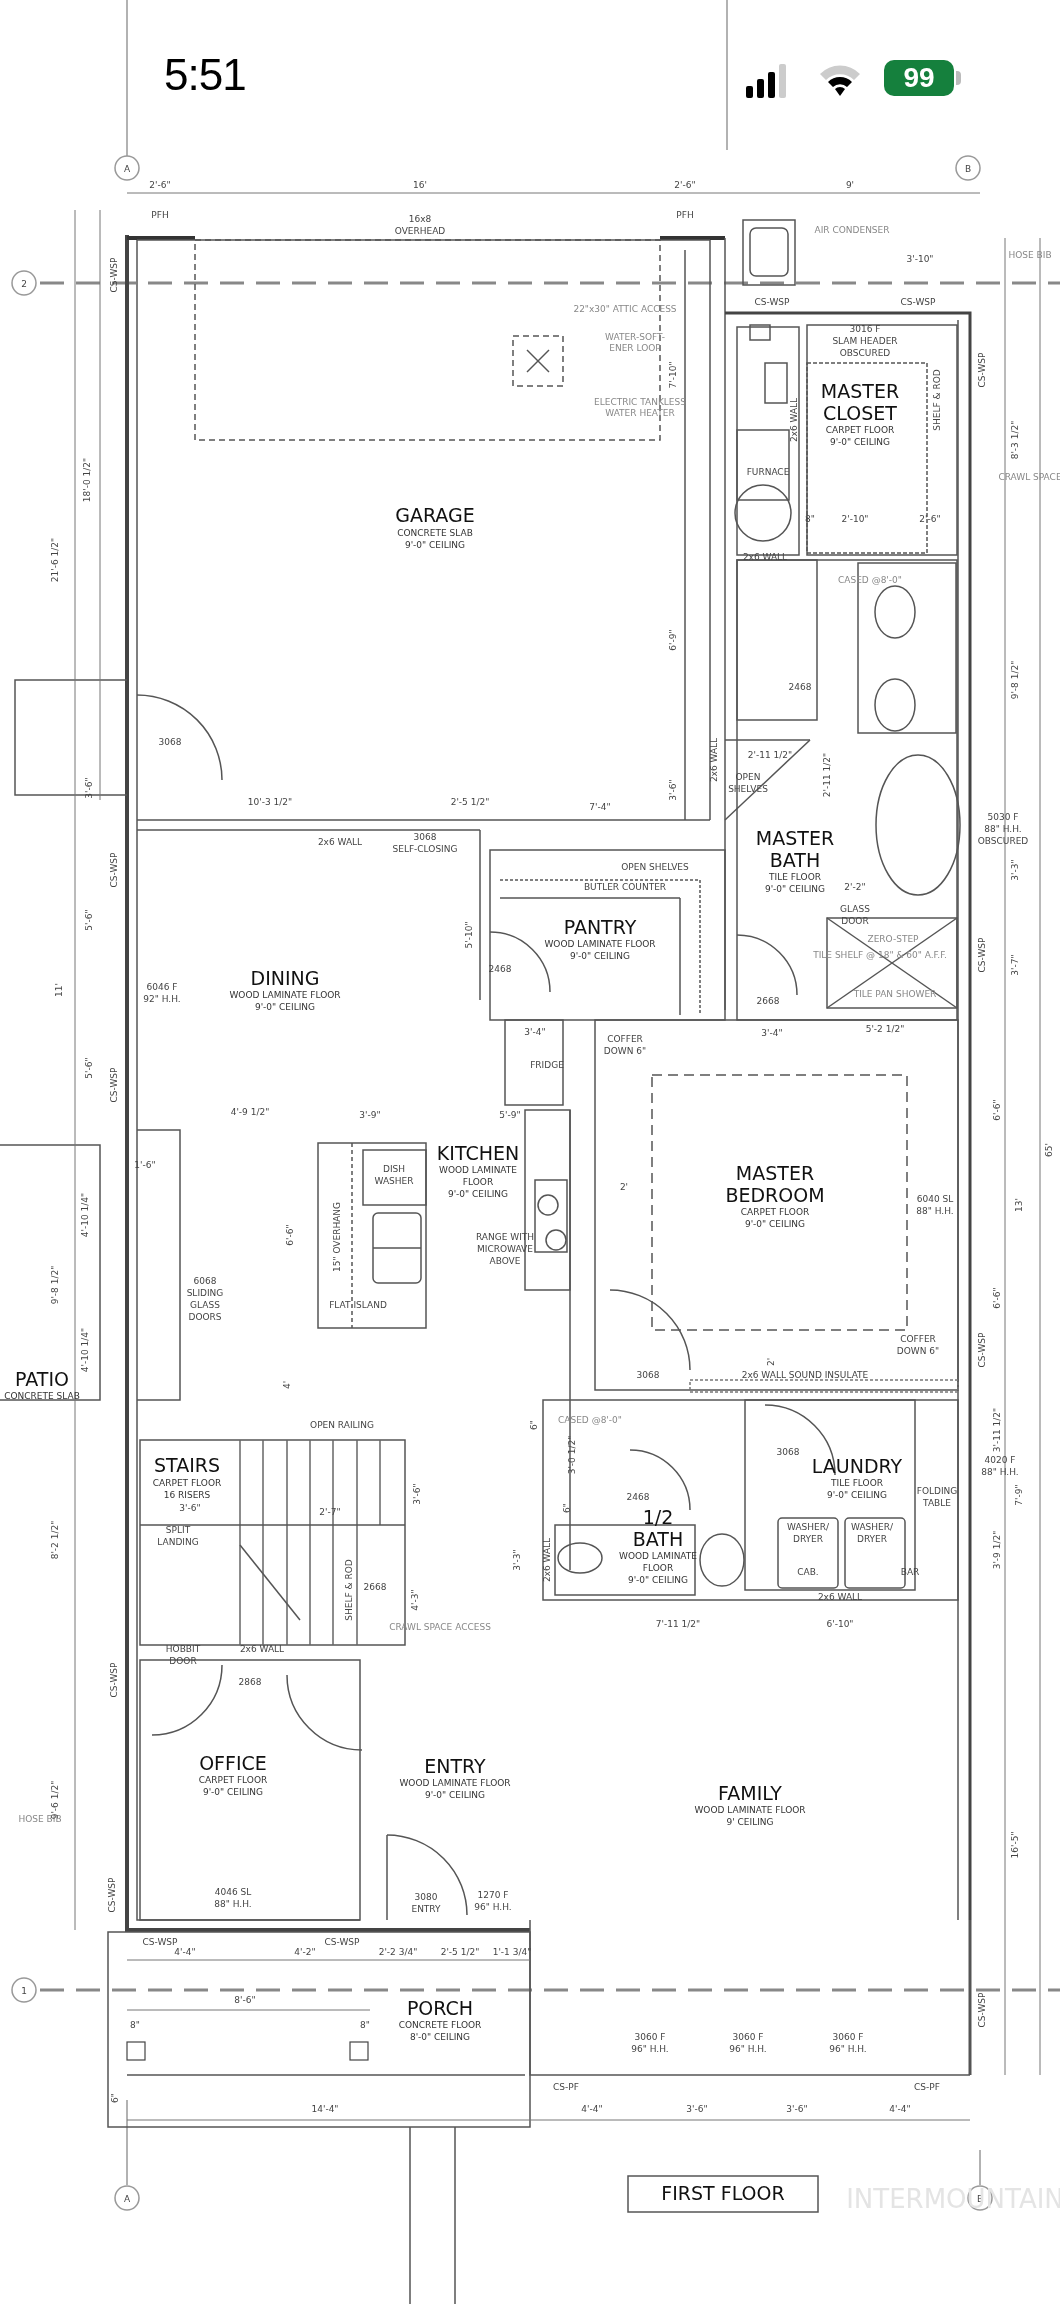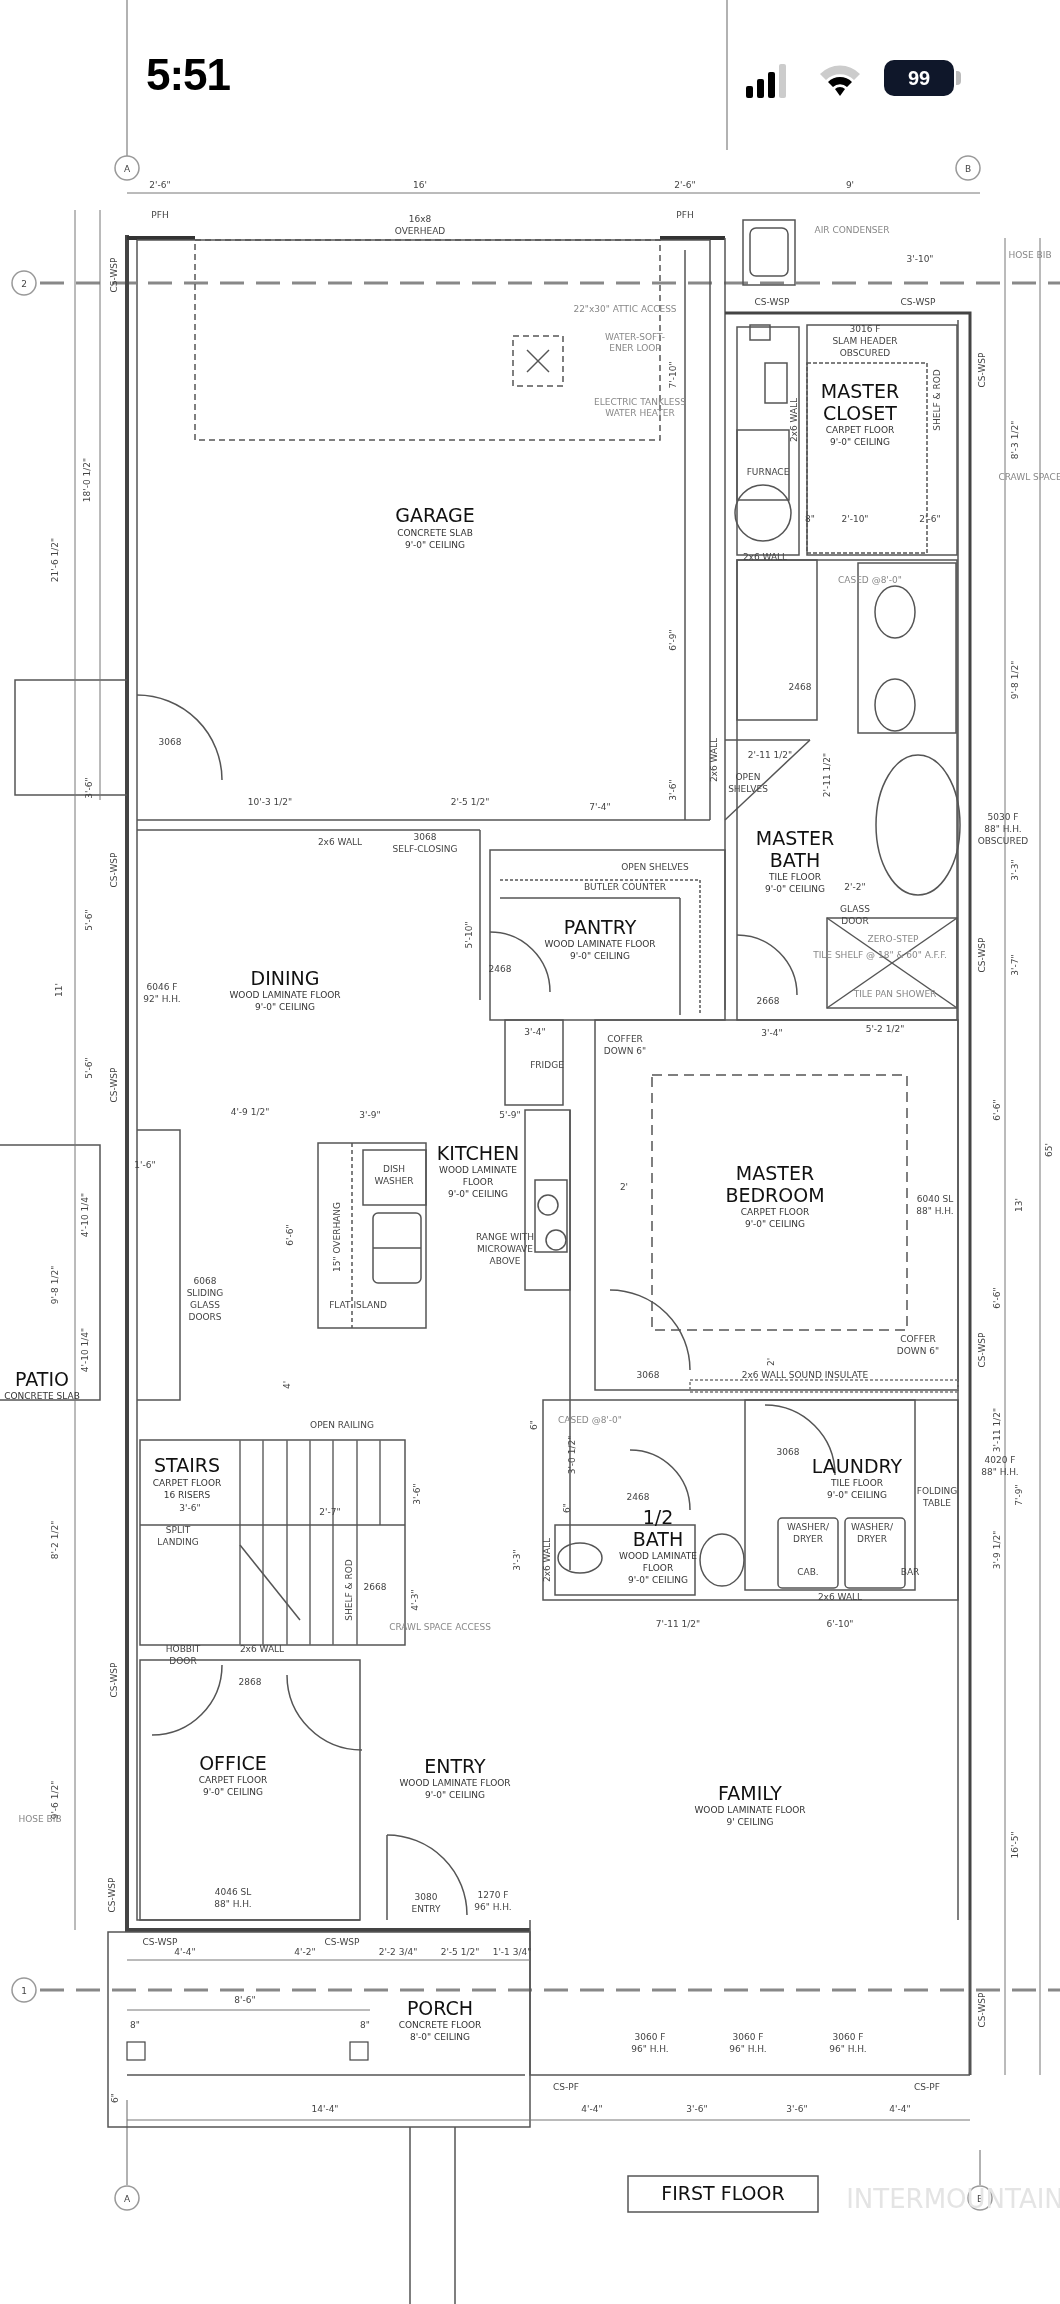--- a/index.html
+++ b/index.html
@@ -1,21 +1,21 @@
 <!DOCTYPE html>
 <html><head>
 <meta charset="utf-8">
 <style>
   html,body{margin:0;padding:0;background:#fff;}
   body{width:1060px;height:2304px;position:relative;overflow:hidden;font-family:"Liberation Sans",sans-serif;}
   .status{position:absolute;left:0;top:0;width:1060px;height:150px;z-index:5;}
-  .time{position:absolute;left:146px;top:50px;font-size:44px;font-weight:bold;color:#000;letter-spacing:-1px;font-family:"Liberation Sans",sans-serif;}
+  .time{position:absolute;left:164px;top:50px;font-size:44px;font-weight:normal;color:#000;letter-spacing:-1px;font-family:"Liberation Sans",sans-serif;}
   .sig{position:absolute;left:746px;top:64px;width:50px;height:34px;}
   .wifi{position:absolute;left:816px;top:60px;width:48px;height:38px;}
-  .batt{position:absolute;left:884px;top:60px;width:70px;height:36px;background:#0f172a;border-radius:10px;color:#fff;font-weight:bold;font-size:20px;text-align:center;line-height:36px;font-family:"Liberation Sans",sans-serif;}
+  .batt{position:absolute;left:884px;top:60px;width:70px;height:36px;background:#15803d;border-radius:10px;color:#fff;font-weight:bold;font-size:28px;text-align:center;line-height:36px;font-family:"Liberation Sans",sans-serif;}
   .batt-tip{position:absolute;left:956px;top:71px;width:5px;height:14px;background:#bbb;border-radius:0 4px 4px 0;}
   svg.plan{position:absolute;left:0;top:0;}
   .lbl{font-family:"DejaVu Sans",sans-serif;fill:#222;}
   .room{font-size:19px;fill:#111;}
   .sub{font-size:9px;fill:#333;}
   .dim{font-size:9px;fill:#444;}
   .note{font-size:9px;fill:#888;}
   .wm{font-size:26px;fill:#e4e4e4;font-family:"DejaVu Sans",sans-serif;}
 </style>
 </head>

